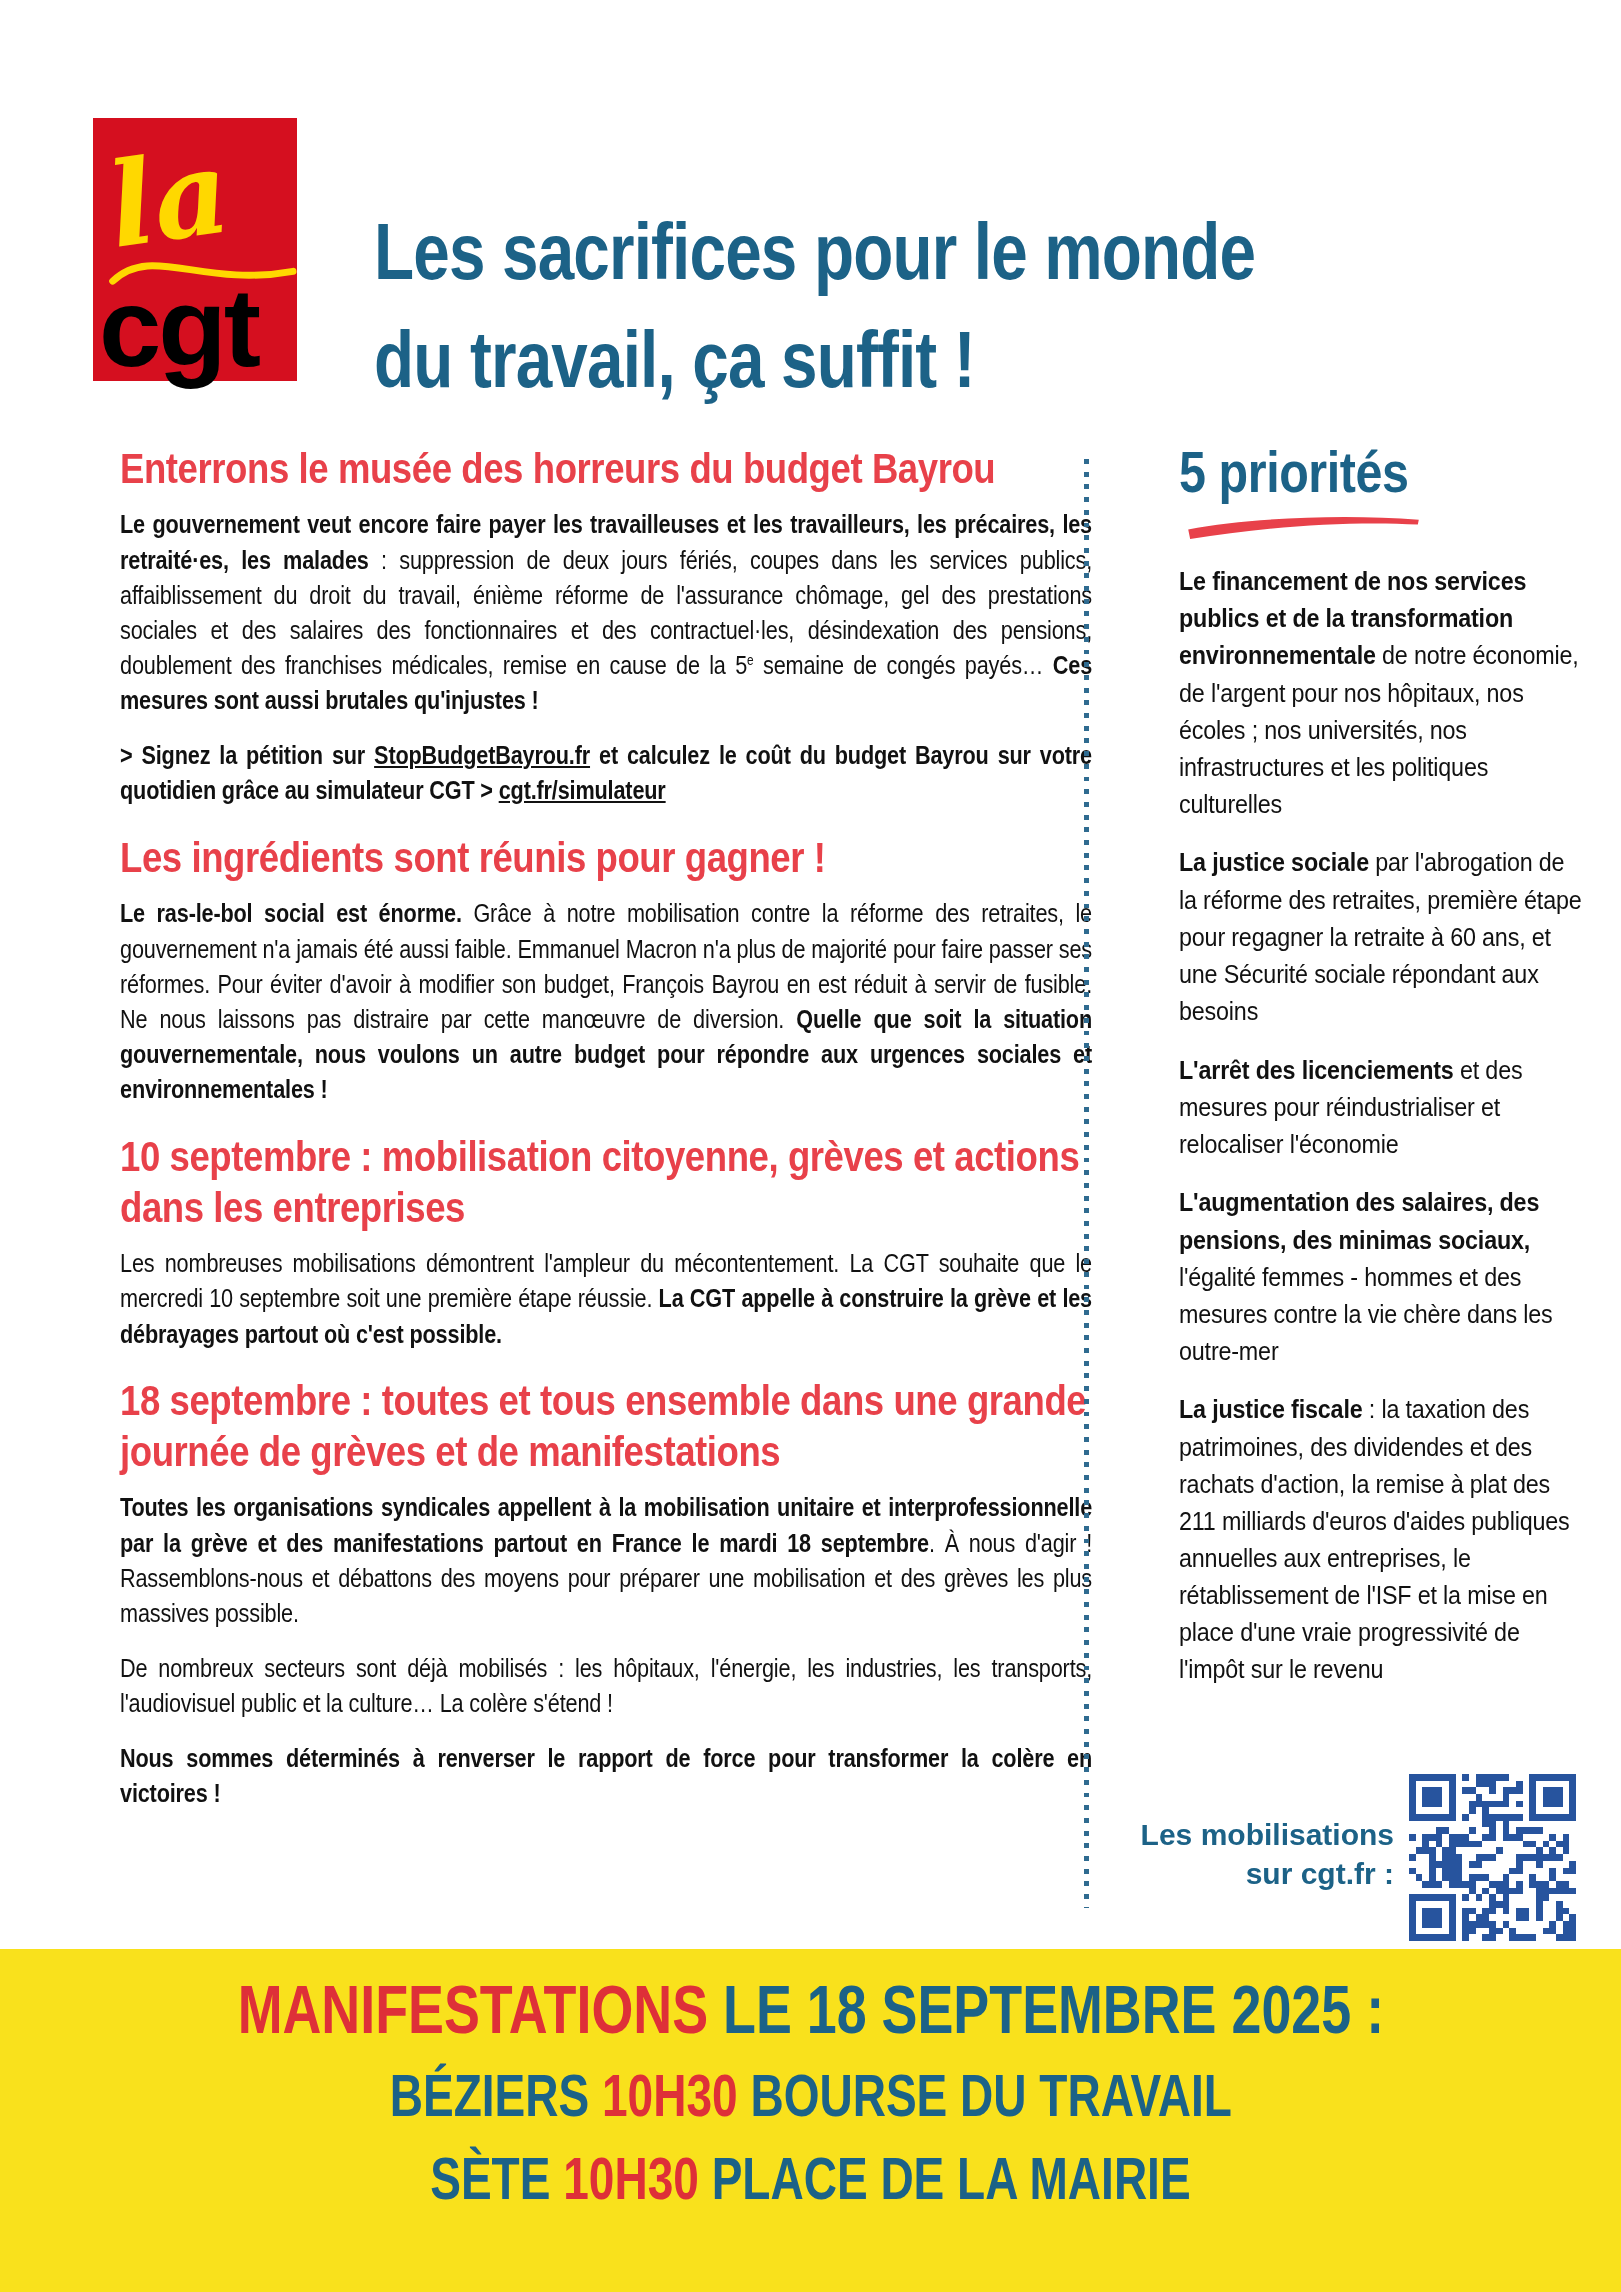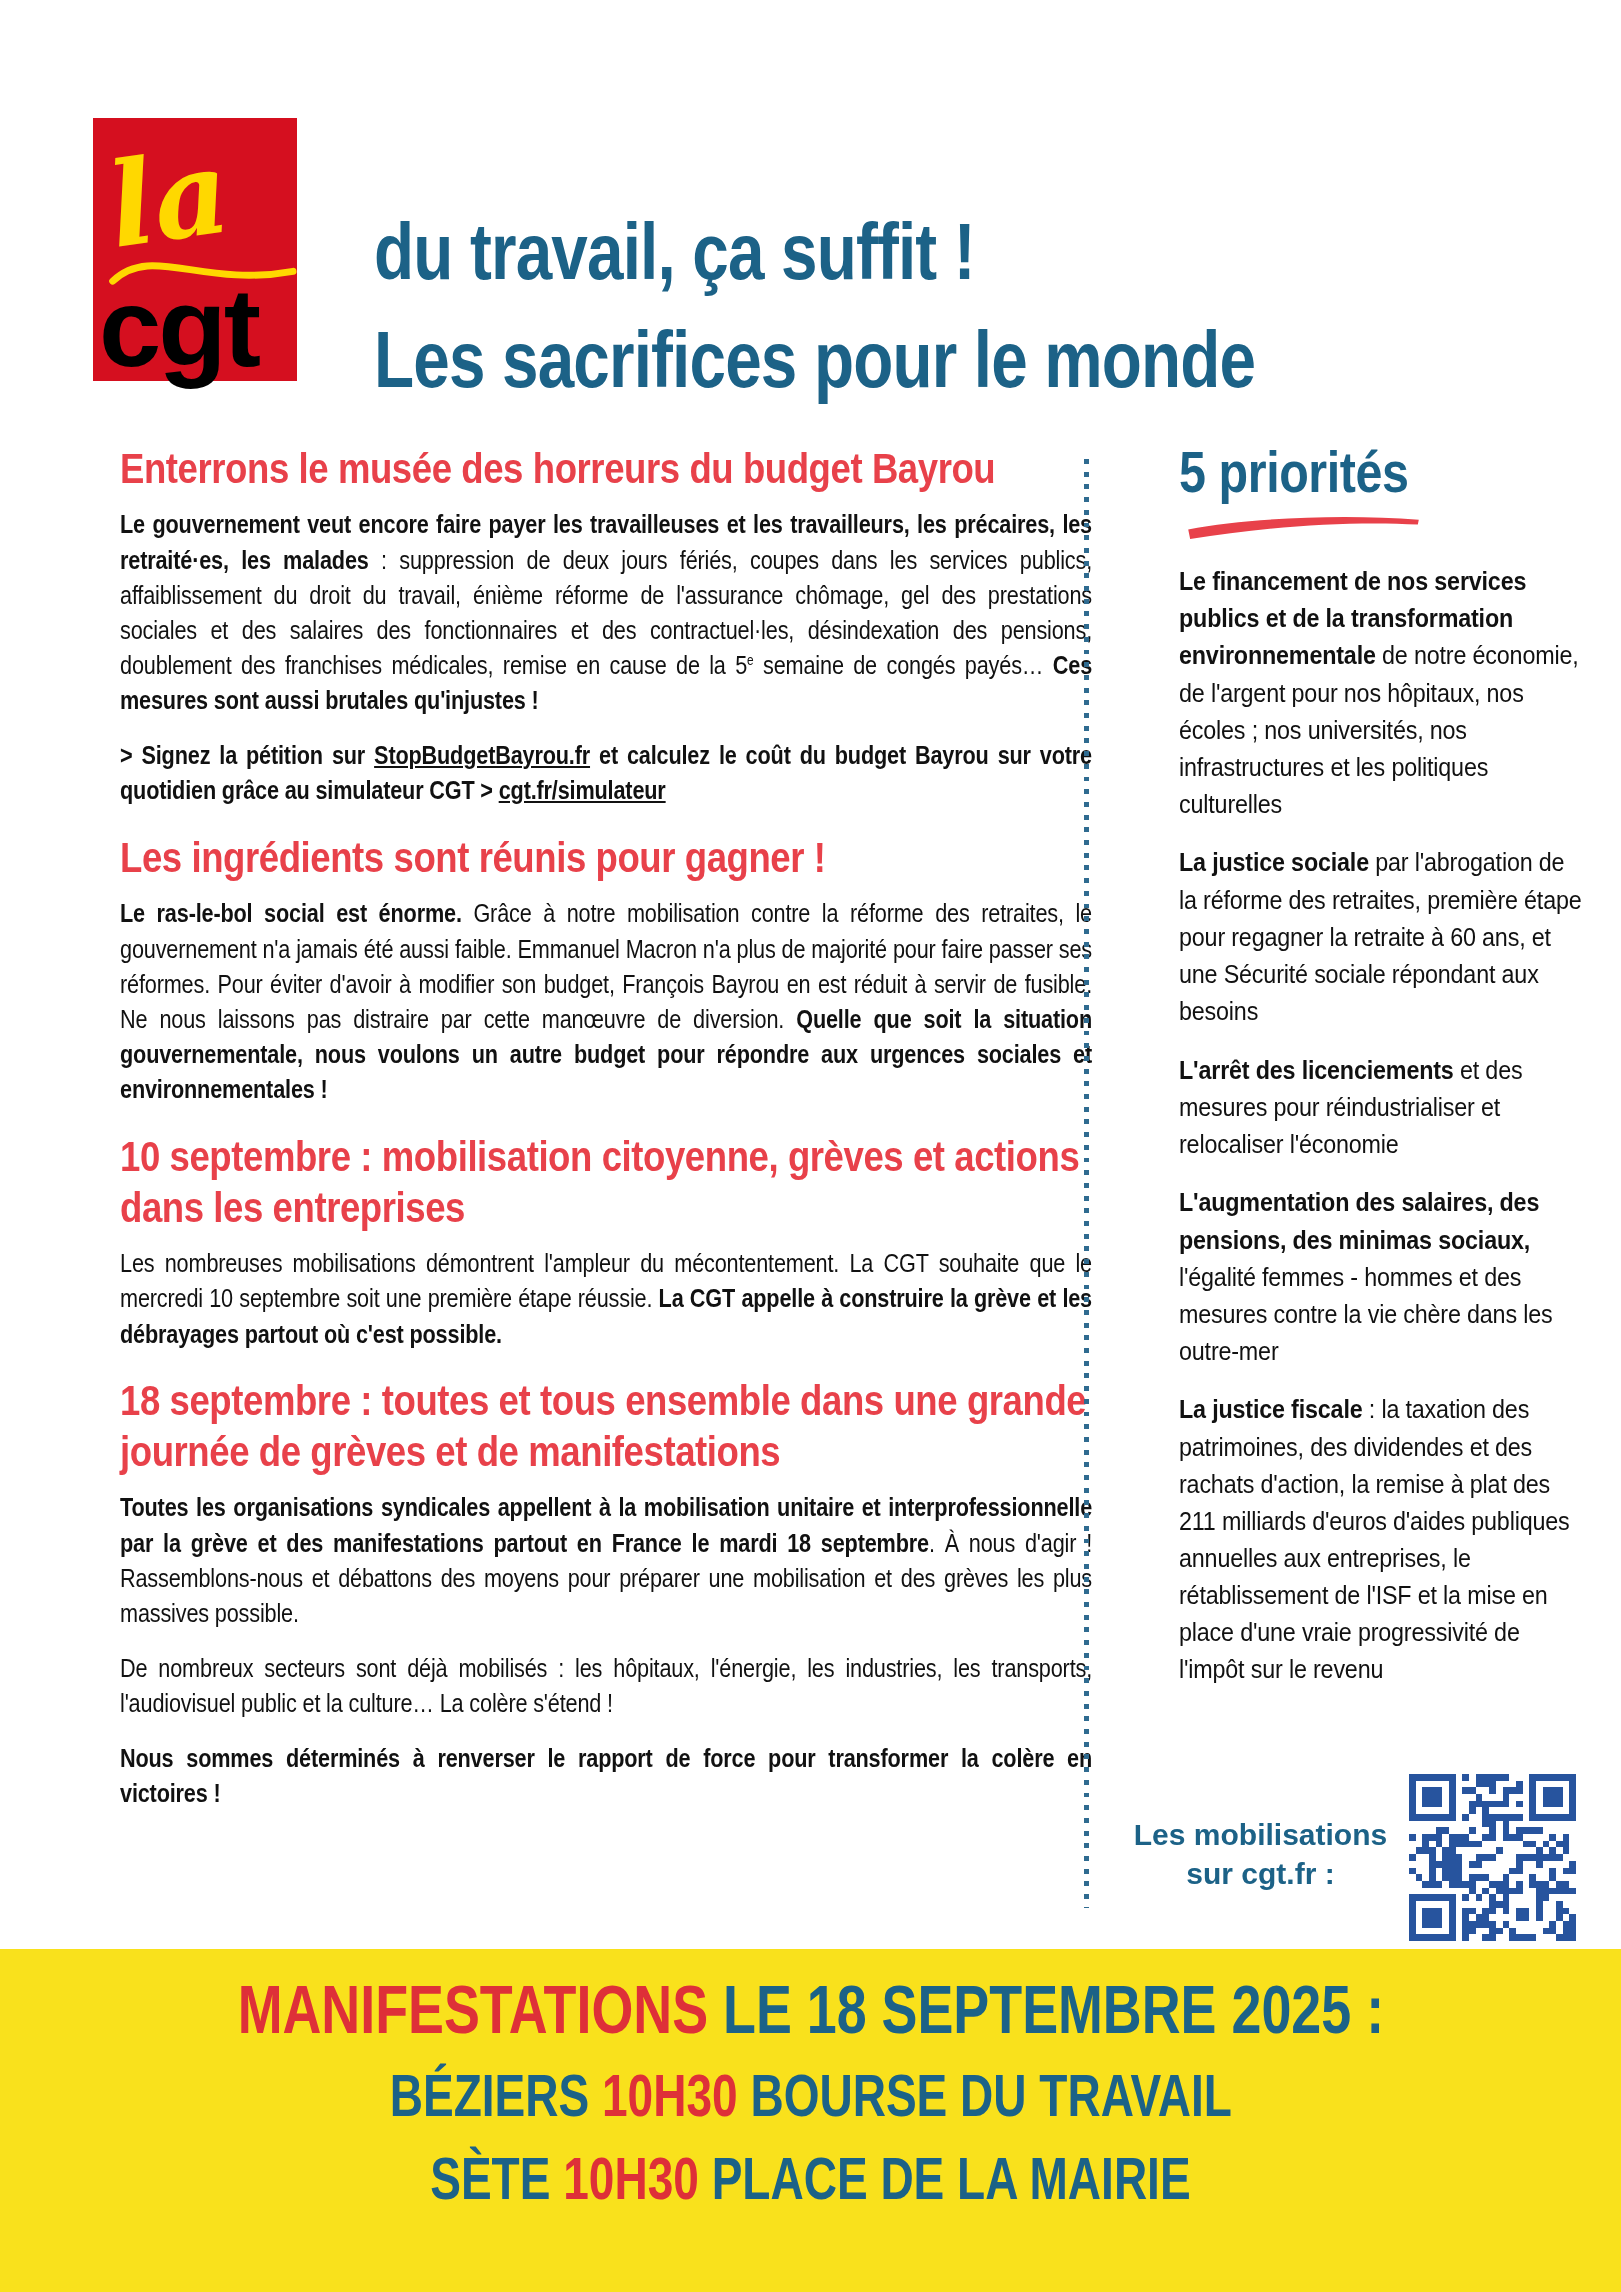--- a/index.html
+++ b/index.html
@@ -35,21 +35,21 @@
 
   
   .divider{position:absolute;left:1084px;top:459px;width:4.9px;height:1449px;
            background-image:repeating-linear-gradient(to bottom,#2f6b90 0 4.9px,transparent 4.9px 12.7px);}
 
   
   .right-col{position:absolute;left:1172px;top:443px;width:406px;margin-left:7px;}
   .right-col .title{font-size:57px;font-weight:700;color:#1c6287;letter-spacing:-0.5px;line-height:1.05;}
   .right-col .brush{margin:7.8px 0 21.6px 2px;display:block;}
   .right-col p{margin:0 0 21.6px 0;font-size:26.5px;line-height:1.4;text-align:left;letter-spacing:-0.2px;}
-  .qr-label{position:absolute;left:1127px;top:1815px;width:267px;text-align:center;
+  .qr-label{position:absolute;left:1127px;top:1815px;width:267px;text-align:right;
             color:#1c6287;font-weight:700;font-size:30px;line-height:1.3;}
   .qr{position:absolute;left:1409px;top:1774px;width:167px;height:167px;}
 
   
   .footer{position:absolute;left:0;top:1949px;width:1621px;height:344px;background:#f9e11c;
           text-align:center;padding-top:21.6px;box-sizing:border-box;}
   .footer .fline{margin-bottom:13.7px;}
   .footer .fline span.wrap{display:inline-block;transform:scaleX(.78);transform-origin:50% 50%;
                            white-space:nowrap;font-weight:700;letter-spacing:0;}
   .footer .f1 span.wrap{font-size:69px;line-height:78px;}
@@ -63,22 +63,22 @@
   <div class="logo">
     <svg class="swash" viewBox="0 0 208 60" aria-hidden="true">
       <path d="M20,48 C60,10 110,55 204,38" fill="none" stroke="#ffd800" stroke-width="7" stroke-linecap="round"></path>
     </svg>
     <span class="la">la</span>
     <div class="cgt">cgt</div>
   </div>
 
 
   <div class="headline">
+    <div class="line"><span>Les sacrifices pour le monde</span></div>
     <div class="line"><span>du travail, ça suffit !</span></div>
-    <div class="line"><span>Les sacrifices pour le monde</span></div>
   </div>
 
   <div class="left-col">
 
     <div class="sec">
       <h2 class="cx85">Enterrons le musée des horreurs du budget Bayrou</h2>
       <p class="cx85"><span style="font-weight: 700;">Le gouvernement veut encore faire payer les travailleuses et les travailleurs, les précaires, les retraité·es, les malades</span><span> : suppression de deux jours fériés, coupes dans les services publics, affaiblissement du droit du travail, énième réforme de l'assurance chômage, gel des prestations sociales et des salaires des fonctionnaires et des contractuel·les, désindexation des pensions, doublement des franchises médicales, remise en cause de la 5</span><sup>e</sup><span> semaine de congés payés… </span><span style="font-weight: 700;">Ces mesures sont aussi brutales qu'injustes !</span></p>
       <p class="cx85"><span style="font-weight: 700;">&gt; Signez la pétition sur </span><span style="font-weight: 700; text-decoration: underline;">StopBudgetBayrou.fr</span><span style="font-weight: 700;"> et calculez le coût du budget Bayrou sur votre quotidien grâce au simulateur CGT &gt; </span><span style="font-weight: 700; text-decoration: underline;">cgt.fr/simulateur</span></p>
     </div>
 

